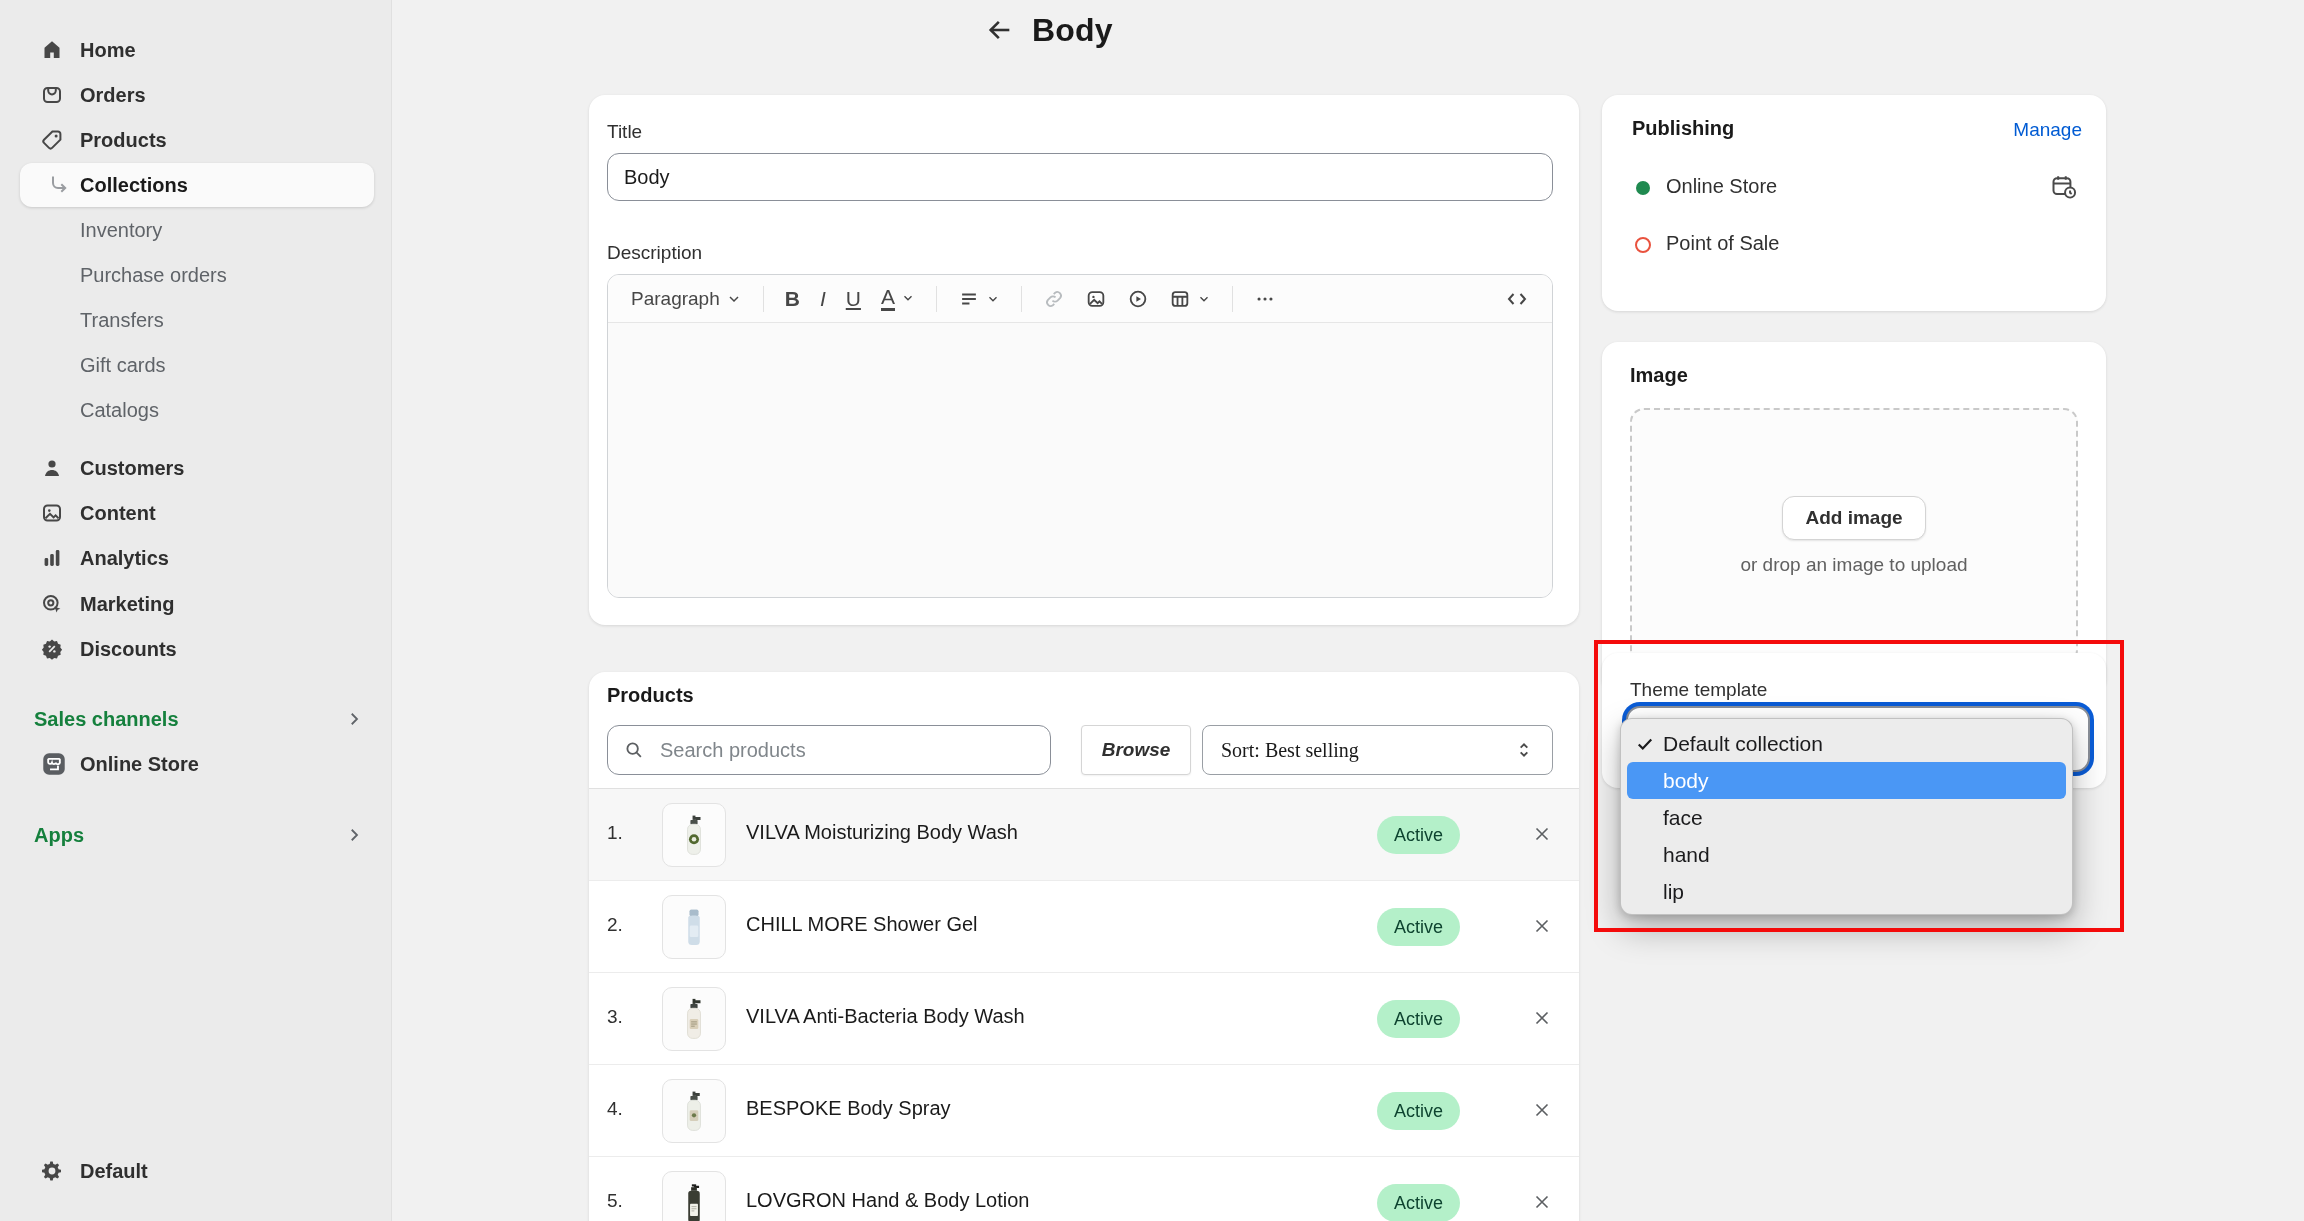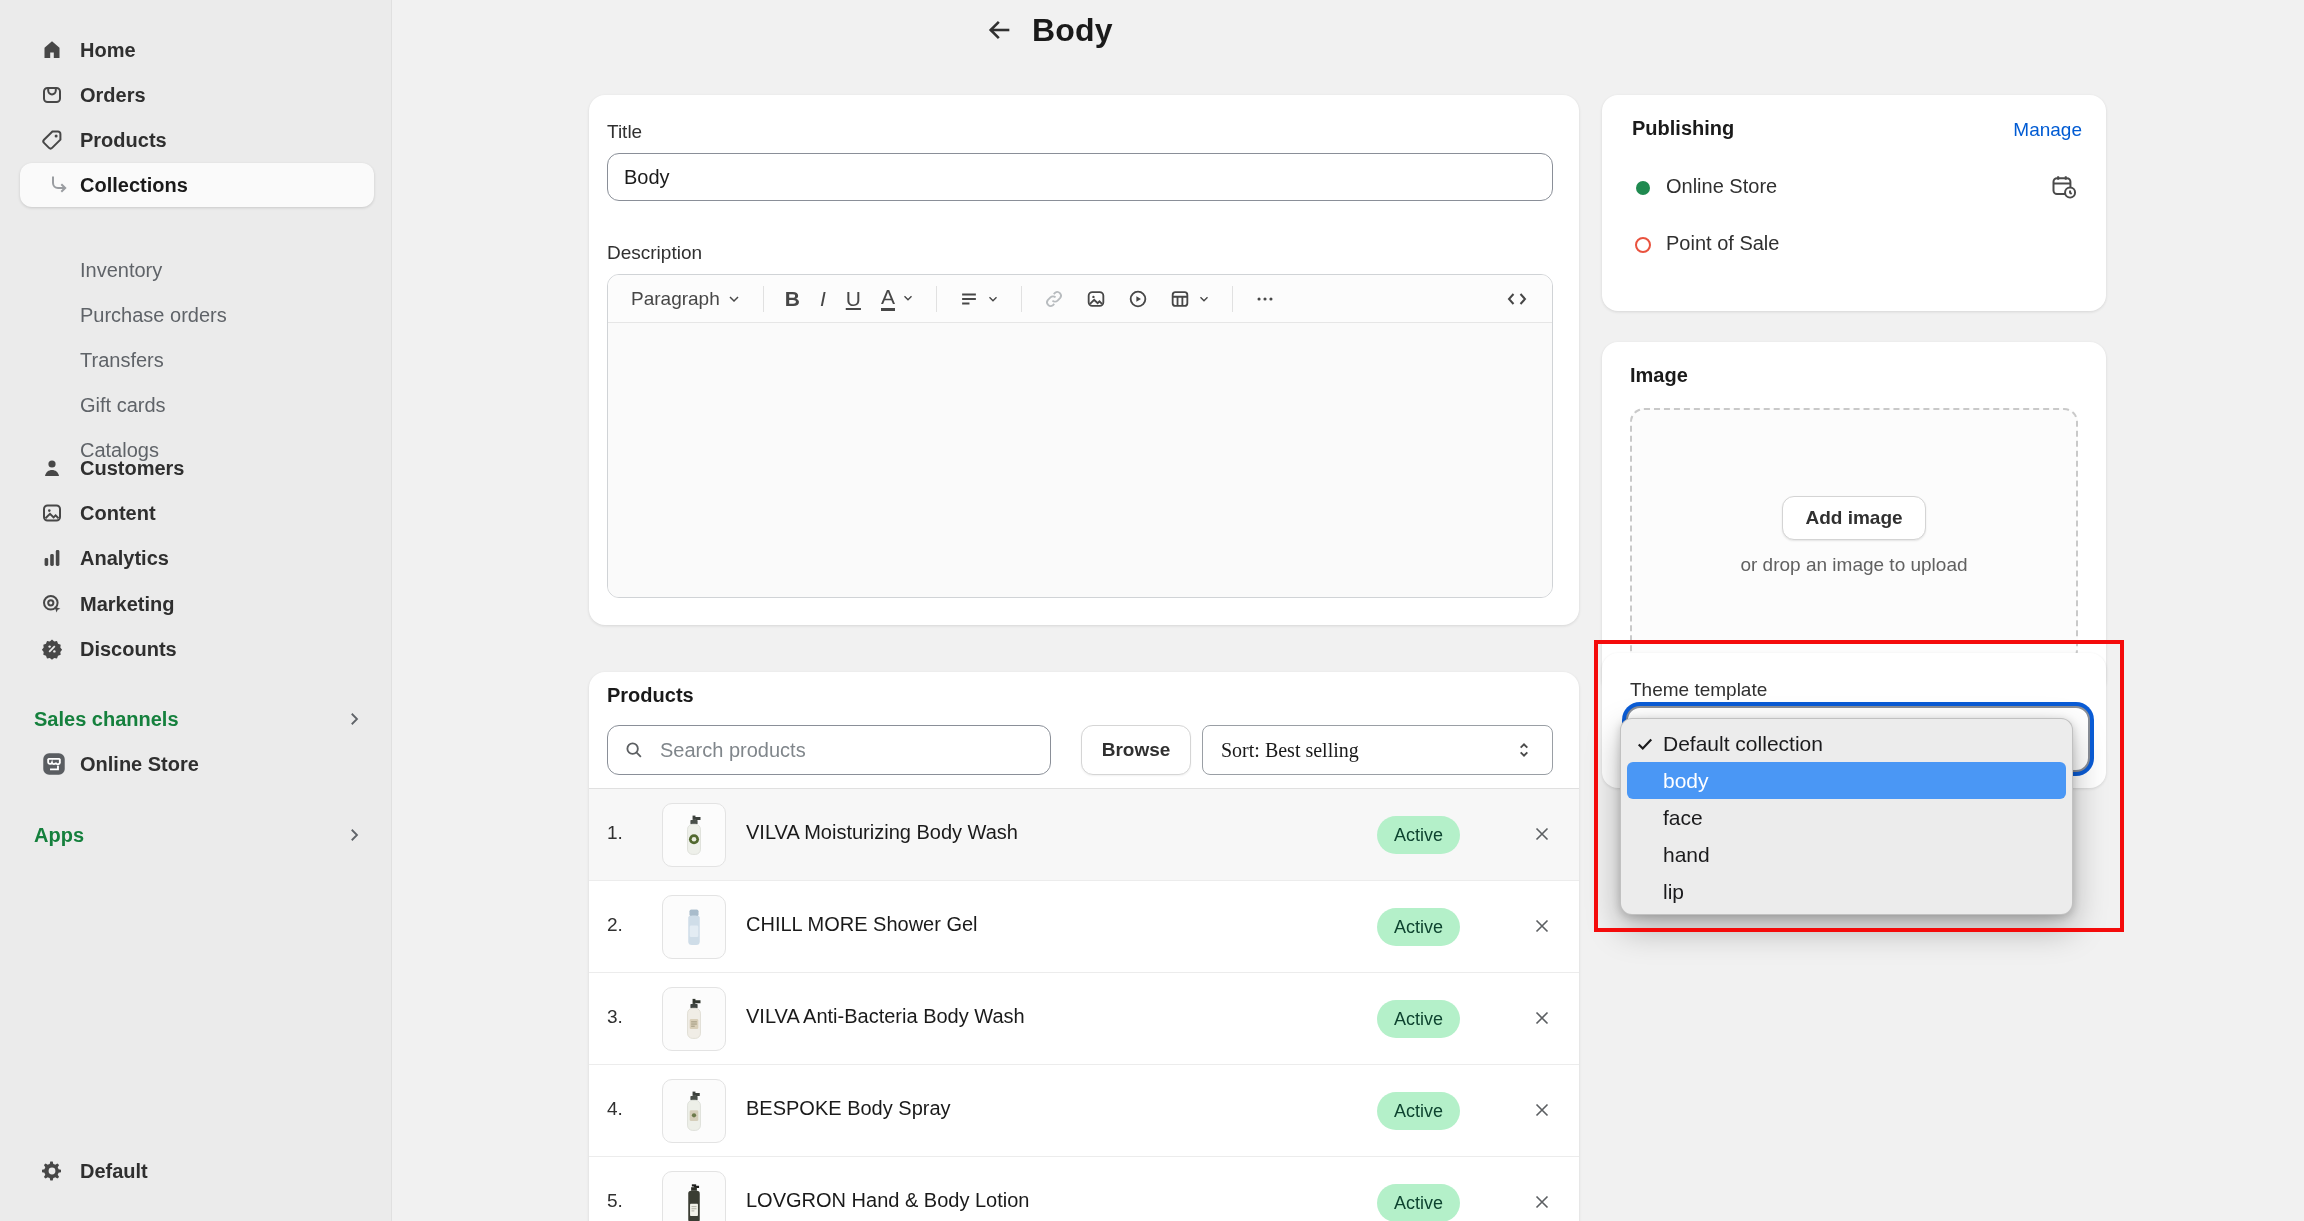--- a/index.html
+++ b/index.html
@@ -18,21 +18,21 @@
   .sidebar {
     position:absolute; left:0; top:0; width:392px; height:1221px;
     background:#ebebeb; border-right:1px solid #e0e0e0;text-decoration:underline;
   }
   .nav-item { position:absolute; left:0; width:100%; height:44px; cursor:pointer; }
   .nav-item .nav-icon { position:absolute; left:40px; top:10px; }
   .nav-item .nav-label {
     position:absolute; left:80px; top:0; height:44px; line-height:44px;
     font-size:20px; font-weight:700; color:#2f2f2f; white-space:nowrap;
   }
-  .nav-item.sub .nav-label { font-weight:400; color:#5f6368;margin-top:40px; }
+  .nav-item.sub .nav-label { font-weight:400; color:#5f6368; }
   .nav-pill {
     position:absolute; left:20px; right:17px; top:163px; height:44px;
     background:#fafafa; border-radius:12px;
     box-shadow:0 1px 3px rgba(0,0,0,0.15);
   }
   .nav-item.active .nav-label { color:#1a1a1a; }
   .section-row { position:absolute; left:0; width:100%; height:44px; cursor:pointer; }
   .section-row .sec-label {
     position:absolute; left:34px; height:44px; line-height:44px;
     font-size:20px; font-weight:700; color:#15803d;
@@ -94,23 +94,23 @@
   .search-wrap { position:absolute; left:18px; top:53px; width:444px; height:50px; }
   .search-input {
     width:100%; height:100%; border:1px solid #8a8f98; border-radius:12px;
     background:#fff; font-family:inherit; font-size:20px; color:#303030;
     padding:0 16px 0 52px;
   }
   .search-input::placeholder { color:#80868b; }
   .search-icon { position:absolute; left:16px; top:14px; pointer-events:none; }
   .browse-btn {
     position:absolute; left:492px; top:53px; width:110px; height:50px;
-    background:#fff; border:1px solid #d5d5d5; border-radius:12px;
+    background:#fff; border:1px solid #d5d5d5; border-radius:4px;
     box-shadow:0 1px 2px rgba(0,0,0,0.06);
-    font-family:inherit; font-size:19px; font-weight:700; color:#303030; cursor:pointer;
+    font-family:inherit; font-size:19px; font-weight:700; color:#303030; cursor:pointer;font-style:italic;
   }
   .sort-select {
     position:absolute; left:613px; top:53px; width:351px; height:50px;
     background:#fff; border:1px solid #9a9fa5; border-radius:8px;
     display:flex; align-items:center; padding:0 18px; cursor:pointer;font-family:Liberation Serif, serif;
   }
   .sort-select .sort-text { font-size:20px; color:#1a1a1a; }
   .sort-select .updown { margin-left:auto; }
   .product-list { position:absolute; left:0; top:116px; width:100%; border-top:1px solid #e0e0e0; }
   .product-row { position:relative; height:92px; border-bottom:1px solid #ececec; background:#fff; }

